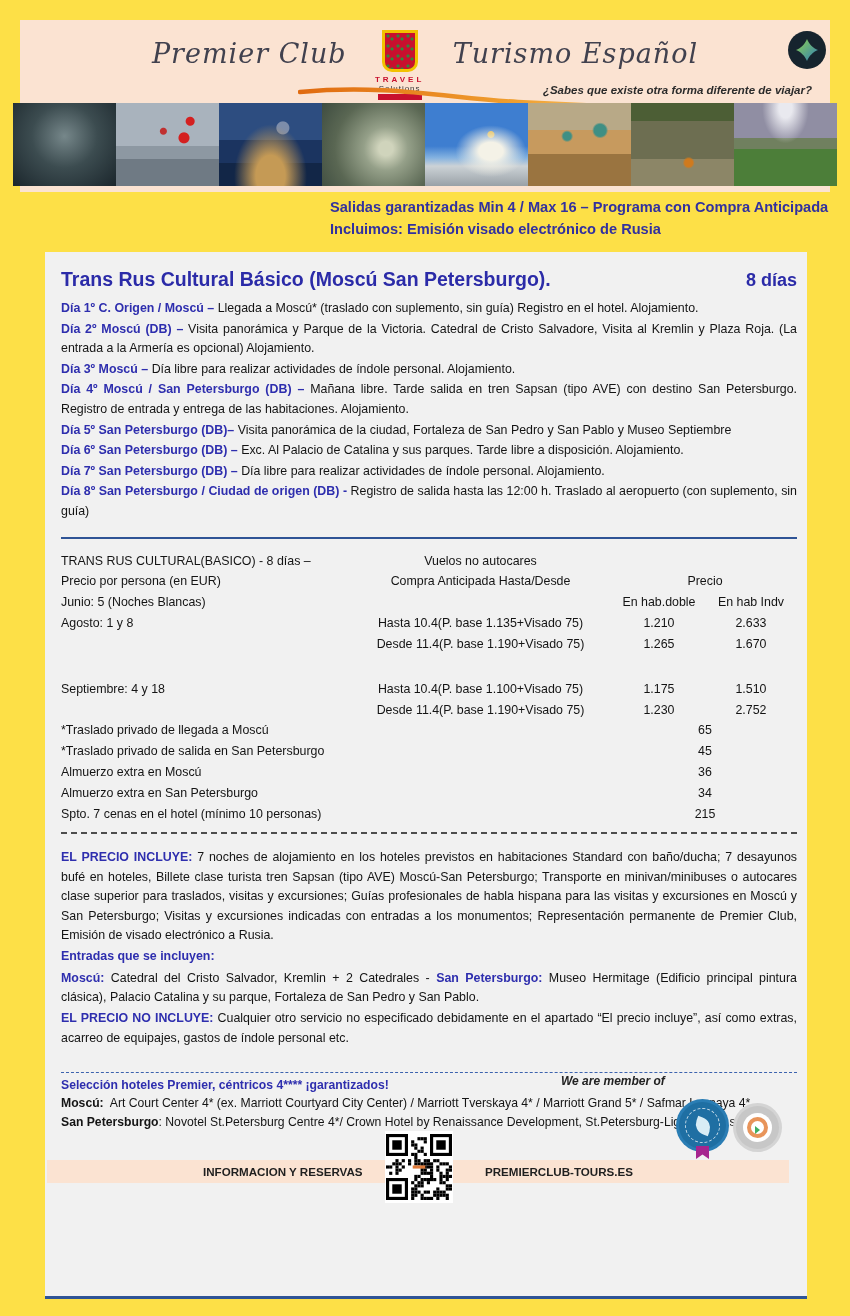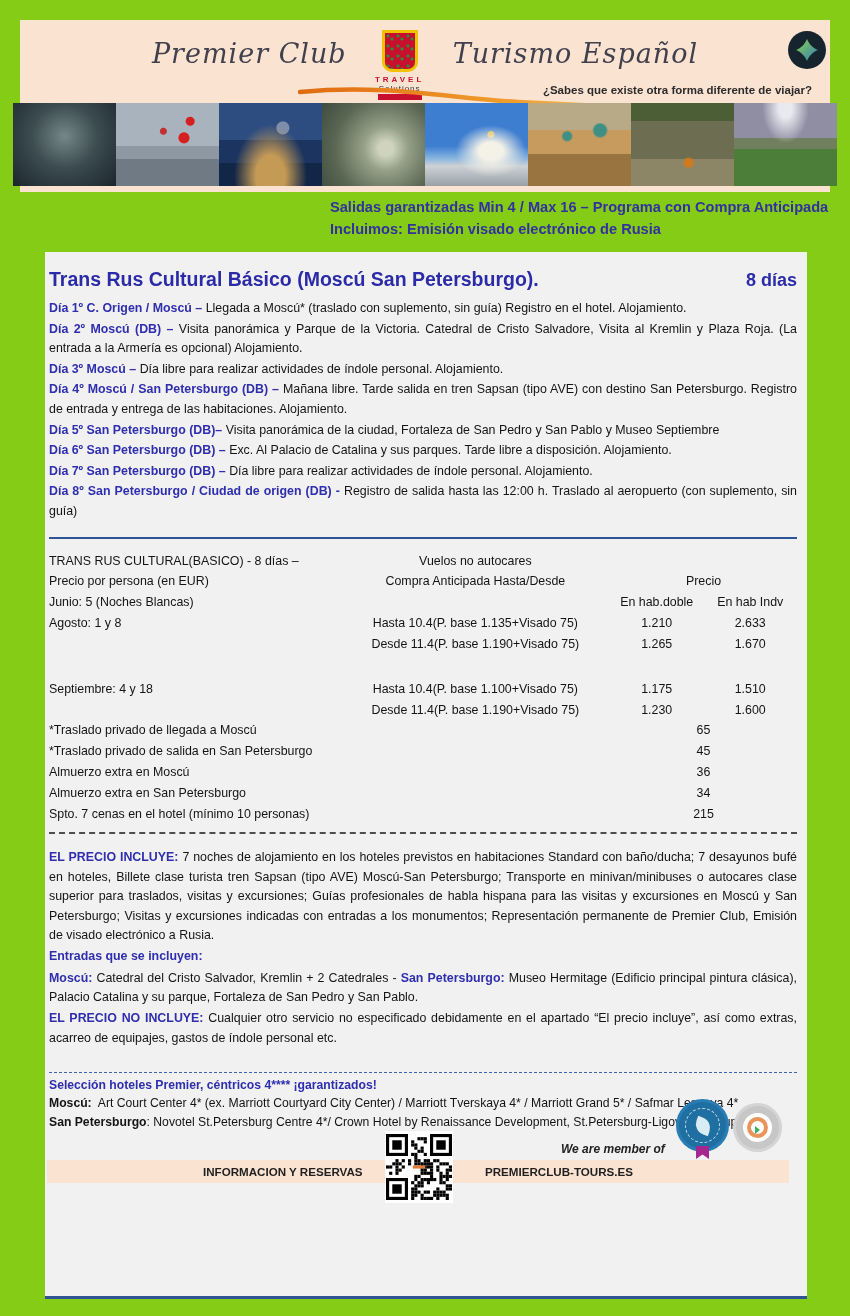--- a/index.html
+++ b/index.html
@@ -1,36 +1,36 @@
 <!DOCTYPE html>
 <html><head>
 <meta charset="utf-8">
 <style>
   html,body{margin:0;padding:0;background:#fff;}
-  .page{position:relative;width:850px;height:1316px;background:#84cc16;
+  .page{position:relative;width:850px;height:1316px;background:#fde047;
         font-family:"Liberation Sans",sans-serif;color:#141414;overflow:hidden;}
 
   
   .header-band{position:absolute;left:20px;top:20px;width:810px;height:172px;background:#fbe3d2;}
   .brand-row{position:absolute;left:0;top:10px;width:100%;display:flex;justify-content:center;
              align-items:flex-start;gap:18px;}
   .brand-script{font-family:"DejaVu Serif",serif;font-style:italic;font-size:27px;color:#41414e;
                 letter-spacing:1px;margin-top:8px;}
   .crest-wrap{display:flex;flex-direction:column;align-items:center;width:70px;}
   .crest{width:30px;height:36px;border:3px solid #f2c200;background:
          radial-gradient(circle at 30% 30%,#2e8b3a 1.3px,transparent 1.8px),
          radial-gradient(circle at 70% 60%,#2e8b3a 1.3px,transparent 1.8px),
          #c8102e;background-size:10px 10px,10px 10px;border-radius:0 0 10px 10px;}
   .logo-travel{font-size:8px;font-weight:bold;color:#c8102e;letter-spacing:3px;margin-top:3px;}
   .logo-solutions{font-size:8px;color:#333;letter-spacing:1px;}
   .logo-bar{width:44px;height:6px;background:#c8102e;margin-top:1px;}
   .swoosh{position:absolute;left:278px;top:62px;}
   .social-circle{position:absolute;right:4px;top:11px;width:38px;height:38px;border-radius:50%;
                  background:#16242e;display:flex;align-items:center;justify-content:center;cursor:pointer;}
-  .tagline{position:absolute;right:18px;top:64px;font-size:11.5px;font-weight:bold;
+  .tagline{position:absolute;right:18px;top:64px;font-size:11.5px;font-style:italic;font-weight:bold;
            color:#2b2b2b;}
 
   
   .photo-strip{position:absolute;left:13px;top:103px;width:824px;height:83px;display:flex;}
   .ph{flex:1;height:100%;}
   .ph1{background:radial-gradient(ellipse at 50% 40%,#76878a 0%,#3c4c50 45%,#1b262c 100%);}
   .ph2{background:
        radial-gradient(circle at 72% 22%,#d42020 4px,transparent 5px),
        radial-gradient(circle at 66% 42%,#d42020 5px,transparent 6px),
        radial-gradient(circle at 46% 34%,#c03030 3px,transparent 4px),
@@ -54,21 +54,21 @@
   .ph8{background:
        radial-gradient(ellipse at 50% 6%,#e9e9ef 0 9%,transparent 32%),
        linear-gradient(#908ea3 0 42%,#70805f 42% 56%,#4c7e39 56% 100%);}
 
   
   .banner{position:absolute;left:330px;top:197px;width:505px;color:#32319f;font-weight:bold;
           font-size:14.6px;line-height:1.5;}
 
   
   .panel{position:absolute;left:45px;top:252px;width:762px;height:1047px;background:#f1f1f1;
-         border-bottom:3px solid #2f5496;box-sizing:border-box;padding:0 10px 0 4px;}
+         border-bottom:3px solid #2f5496;box-sizing:border-box;padding:0 10px 0 16px;}
   .title-row{display:flex;justify-content:space-between;align-items:baseline;padding-top:16px;
              color:#2b2ba8;font-weight:bold;}
   .tour-title{font-size:19.5px;}
   .tour-days{font-size:18px;}
   .itinerary{margin-top:8px;font-size:12.4px;line-height:1.58;text-align:justify;}
   .itinerary p{margin:1px 0;}
   .daylbl{color:#2e2eae;font-weight:bold;}
   .hr-solid{border:none;border-top:2.5px solid #2f5496;margin:15px 0 12px 0;}
   .hr-dash-dark{border:none;border-top:2px dashed #4d4d4d;margin:8px 0 0 0;}
   .hr-dash-blue{border:none;border-top:1.5px dashed #3c63ae;margin:24px 0 3px 0;}
@@ -85,21 +85,21 @@
   
   .cond{font-size:12.4px;line-height:1.56;text-align:justify;margin-top:14px;}
   .cond p{margin:0 0 2px 0;}
   .blue-b{color:#2e2eae;font-weight:bold;}
   .blk-b{font-weight:bold;}
   .mt6{margin-top:7px;}
   .hotels{font-size:12.2px;line-height:1.5;}
   .hotels p{margin:0;}
 
   
-  .member-text{position:absolute;left:516px;top:890px;font-size:12px;font-style:italic;
+  .member-text{position:absolute;left:516px;top:822px;font-size:12px;font-style:italic;
                font-weight:bold;color:#222;}
   .badge{position:absolute;border-radius:50%;}
   .badge-blue{left:634px;top:850px;width:47px;height:47px;background:#1f6fa3;
               box-shadow:0 0 0 3px #2a7db4;display:flex;align-items:center;justify-content:center;}
   .badge-blue .inner{width:33px;height:33px;border-radius:50%;border:1.5px dashed rgba(255,255,255,.75);
               display:flex;align-items:center;justify-content:center;}
   .badge-blue .leaf{width:16px;height:16px;background:#d8ecf5;border-radius:0 70% 0 70%;
               transform:rotate(20deg);}
   .ribbon{position:absolute;left:651px;top:894px;width:13px;height:13px;background:#a6258f;
           clip-path:polygon(0 0,100% 0,100% 100%,50% 65%,0 100%);}
@@ -223,21 +223,21 @@
       <div class="trow spacer"></div>
       <div class="trow">
         <div class="c c1">Septiembre: 4 y 18</div>
         <div class="c c2">Hasta 10.4(P. base 1.100+Visado 75)</div>
         <div class="c c3">1.175</div>
         <div class="c c4">1.510</div>
       </div>
       <div class="trow">
         <div class="c c2">Desde 11.4(P. base 1.190+Visado 75)</div>
         <div class="c c3">1.230</div>
-        <div class="c c4">1.600</div>
+        <div class="c c4">2.752</div>
       </div>
       <div class="trow">
         <div class="c c12">*Traslado privado de llegada a Moscú</div>
         <div class="c c34">65</div>
       </div>
       <div class="trow">
         <div class="c c12">*Traslado privado de salida en San Petersburgo</div>
         <div class="c c34">45</div>
       </div>
       <div class="trow">

